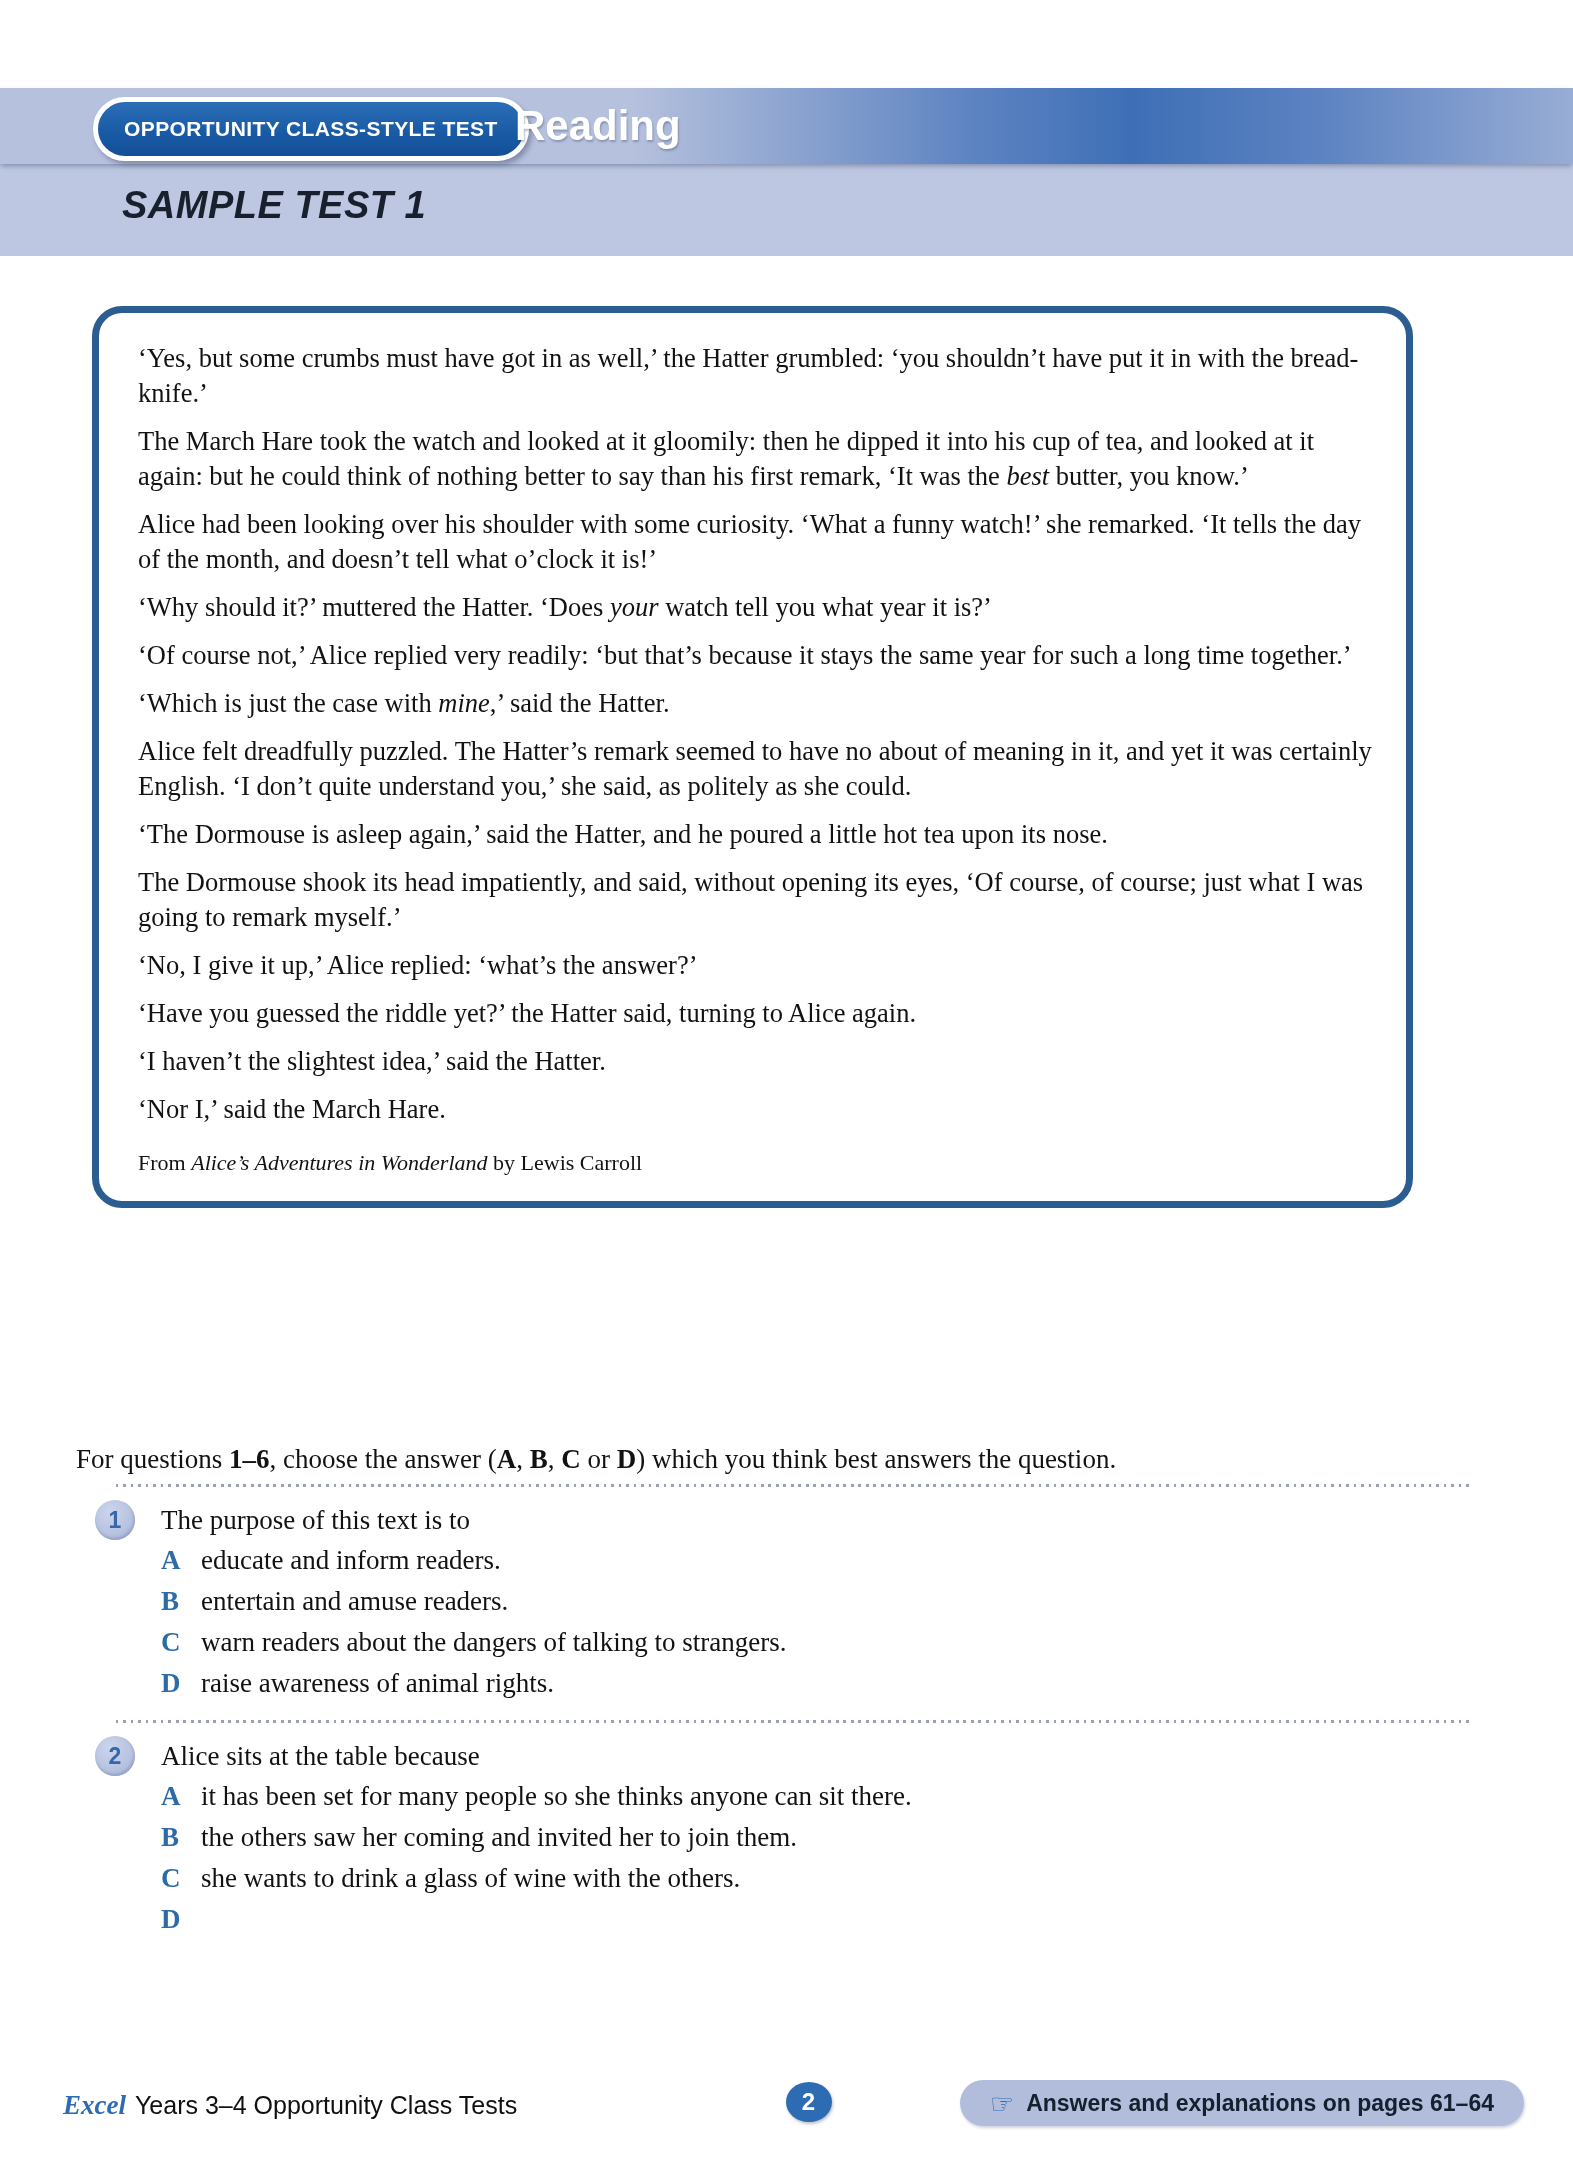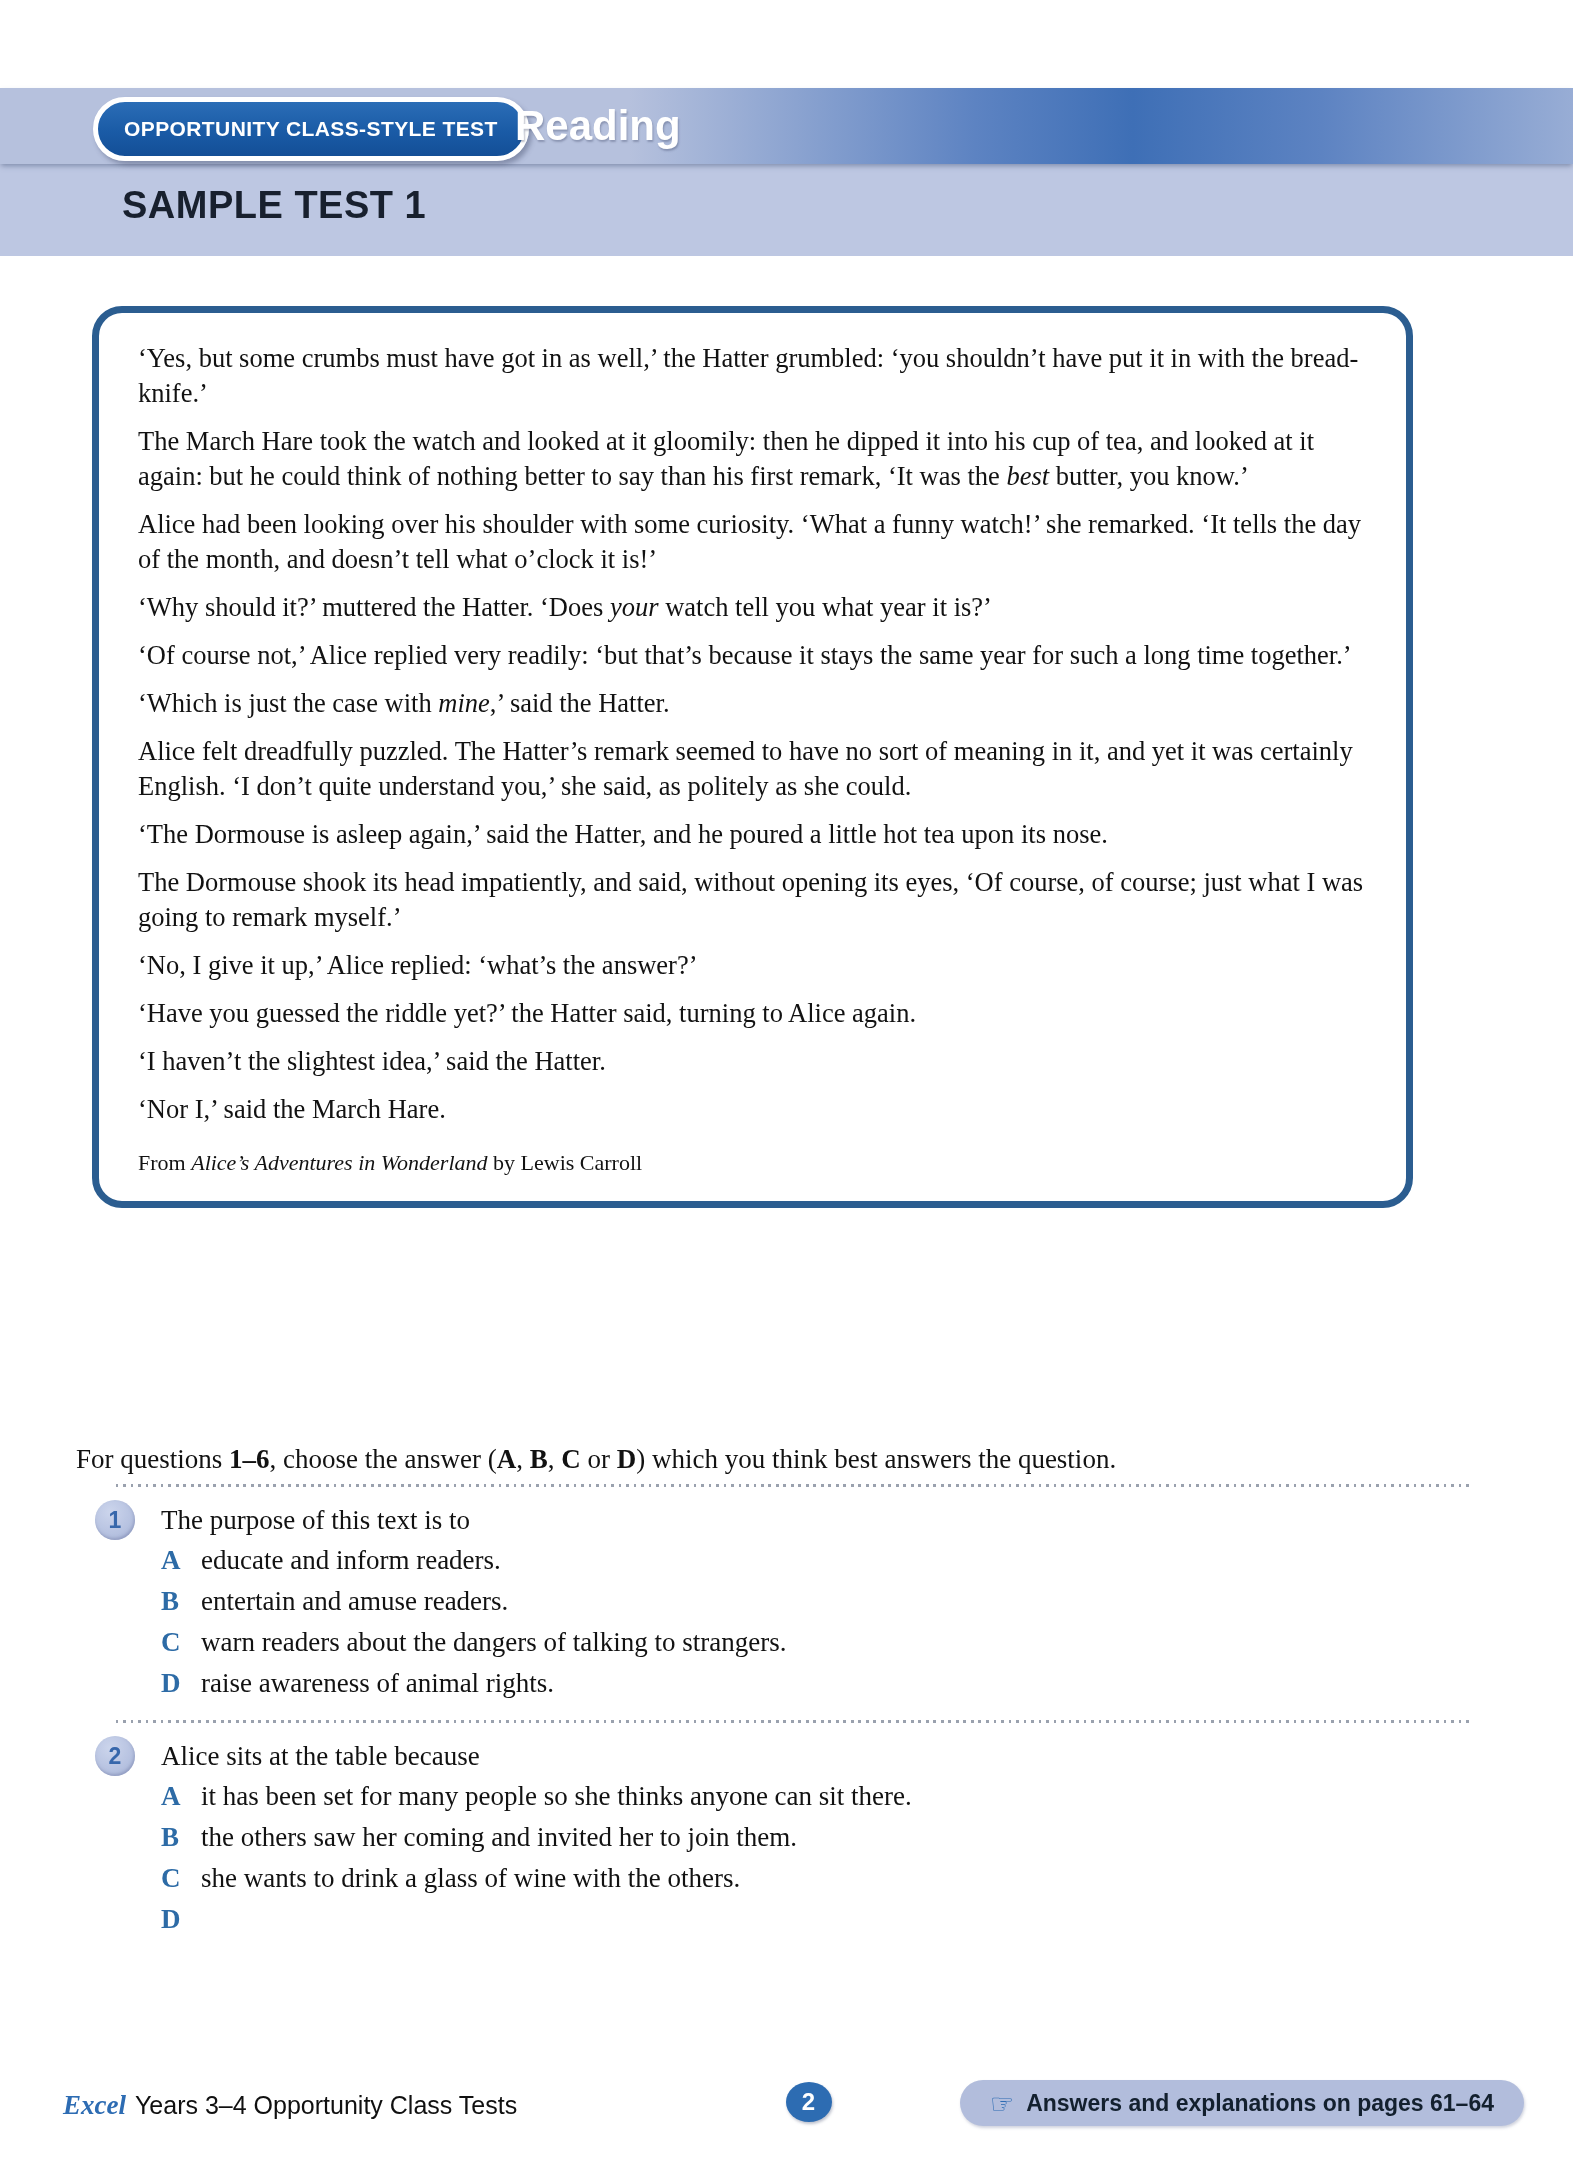--- a/index.html
+++ b/index.html
@@ -26,21 +26,21 @@
     font-size:21px;letter-spacing:.4px;white-space:nowrap;
     box-shadow:3px 4px 5px rgba(70,80,110,.45);
   }
   .subject{
     position:absolute;left:515px;top:14px;
     font-family:"Liberation Sans",sans-serif;font-weight:bold;font-size:42px;color:#ffffff;
     text-shadow:1px 2px 2px rgba(60,70,100,.35);
   }
   .sample-title{
     padding:20px 0 0 122px;
-    font-family:"Liberation Sans",sans-serif;font-weight:bold;
+    font-family:"Liberation Sans",sans-serif;font-weight:bold;font-style:italic;
     font-size:38px;color:#18202e;letter-spacing:.5px;
   }
 
   
   .passage-box{
     position:absolute;top:306px;left:92px;width:1321px;box-sizing:border-box;
     border:7px solid #2b5d90;border-radius:30px;background:#ffffff;
     padding:28px 30px 24px 39px;
   }
   .passage-par{margin:0 0 13px 0;font-size:26.5px;line-height:35px;}
@@ -110,21 +110,21 @@
 </div>
 
 <div class="passage-box">
   <div id="passage-paragraphs">
       <p class="passage-par"><span>‘Yes, but some crumbs must have got in as well,’ the Hatter grumbled: ‘you shouldn’t have put it in with the bread-knife.’</span></p>
       <p class="passage-par"><span>The March Hare took the watch and looked at it gloomily: then he dipped it into his cup of tea, and looked at it again: but he could think of nothing better to say than his first remark, ‘It was the </span><span class="i">best</span><span> butter, you know.’</span></p>
       <p class="passage-par"><span>Alice had been looking over his shoulder with some curiosity. ‘What a funny watch!’ she remarked. ‘It tells the day of the month, and doesn’t tell what o’clock it is!’</span></p>
       <p class="passage-par"><span>‘Why should it?’ muttered the Hatter. ‘Does </span><span class="i">your</span><span> watch tell you what year it is?’</span></p>
       <p class="passage-par"><span>‘Of course not,’ Alice replied very readily: ‘but that’s because it stays the same year for such a long time together.’</span></p>
       <p class="passage-par"><span>‘Which is just the case with </span><span class="i">mine</span><span>,’ said the Hatter.</span></p>
-      <p class="passage-par"><span>Alice felt dreadfully puzzled. The Hatter’s remark seemed to have no sort of meaning in it, and yet it was certainly English. ‘I don’t quite understand you,’ she said, as politely as she could.</span></p>
+      <p class="passage-par"><span>Alice felt dreadfully puzzled. The Hatter’s remark seemed to have no about of meaning in it, and yet it was certainly English. ‘I don’t quite understand you,’ she said, as politely as she could.</span></p>
       <p class="passage-par"><span>‘The Dormouse is asleep again,’ said the Hatter, and he poured a little hot tea upon its nose.</span></p>
       <p class="passage-par"><span>The Dormouse shook its head impatiently, and said, without opening its eyes, ‘Of course, of course; just what I was going to remark myself.’</span></p>
       <p class="passage-par"><span>‘No, I give it up,’ Alice replied: ‘what’s the answer?’</span></p>
       <p class="passage-par"><span>‘Have you guessed the riddle yet?’ the Hatter said, turning to Alice again.</span></p>
       <p class="passage-par"><span>‘I haven’t the slightest idea,’ said the Hatter.</span></p>
       <p class="passage-par"><span>‘Nor I,’ said the March Hare.</span></p>
     </div>
   <div class="passage-source"><span>From </span><span class="i">Alice’s Adventures in Wonderland</span><span> by Lewis Carroll</span></div>
 </div>
 

